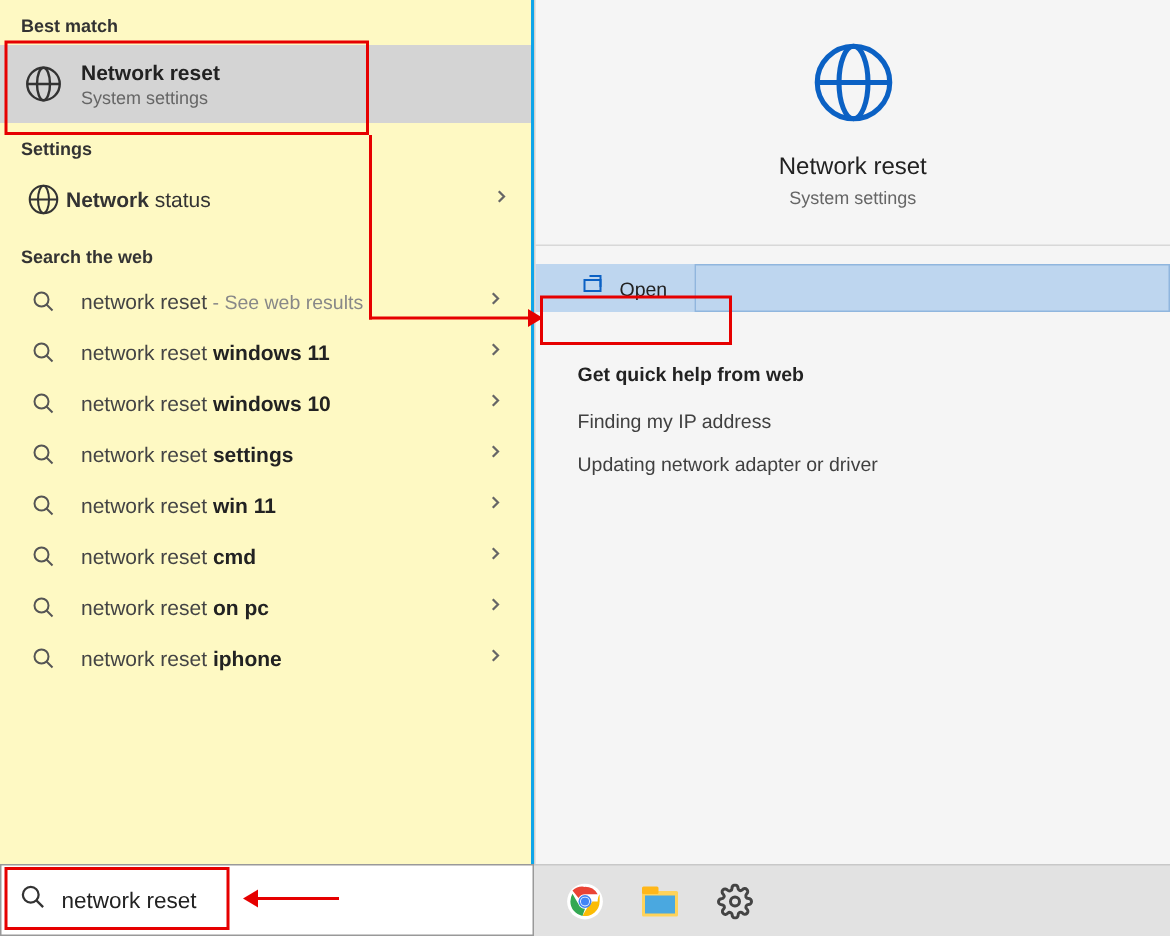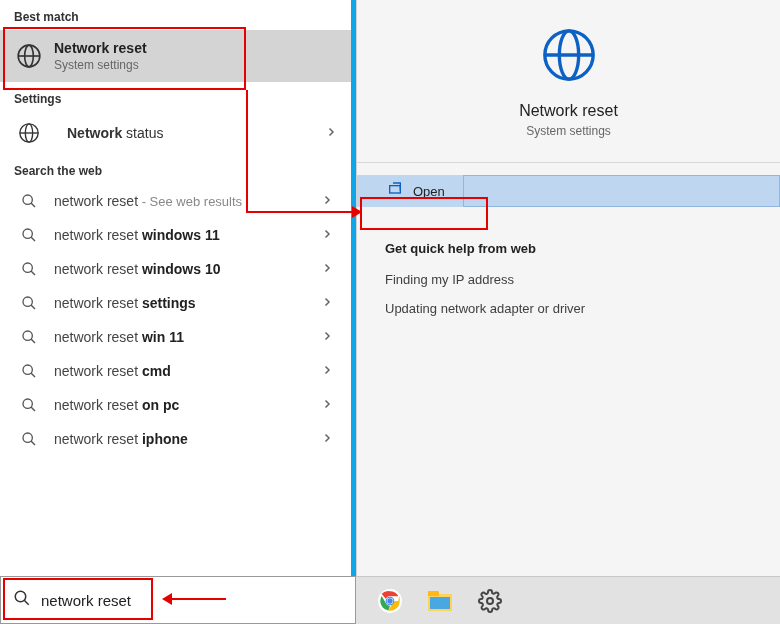--- a/index.html
+++ b/index.html
@@ -1,28 +1,28 @@
 <!DOCTYPE html>
 <html><head>
 <meta charset="utf-8">
 <style>
 * { margin: 0; padding: 0; box-sizing: border-box; font-family: "Segoe UI", Arial, sans-serif; }
 body { width: 780px; height: 624px; background: #e6e6e6; position: relative; overflow: hidden; }
 
-.search-panel { position: absolute; left: 0; top: 0; width: 356px; height: 624px; background: #ffffff; display: flex; flex-direction: column; border-right: 5px solid #0ea5e9; }
+.search-panel { position: absolute; left: 0; top: 0; width: 356px; height: 624px; background: #fef9c3; display: flex; flex-direction: column; border-right: 2px solid #0ea5e9; }
 .section-header { font-size: 12px; font-weight: 600; color: #333; padding: 10px 14px 6px; }
 .best-match-item { display: flex; align-items: center; padding: 10px 14px; background: #d4d4d4; cursor: pointer; }
 .best-match-item .icon-box { width: 30px; display: flex; justify-content: center; }
 .best-match-item .text-box { margin-left: 10px; }
 .best-match-title { font-size: 14px; font-weight: 600; color: #222; }
 .best-match-sub { font-size: 12px; color: #666; margin-top: 2px; }
 
 .settings-item { display: flex; align-items: center; padding: 10px 14px; cursor: pointer; }
 .settings-item .icon-box { width: 30px; display: flex; justify-content: center; }
-.settings-item .label { margin-left: 23px; font-size: 14px; color: #333; flex: 1; }
+.settings-item .label { margin-left: 0; font-size: 14px; color: #333; flex: 1; }
 .settings-item .chev { color: #666; }
 
 .web-item { display: flex; align-items: center; padding: 8px 14px; cursor: pointer; }
 .web-item .icon-box { width: 30px; display: flex; justify-content: center; color: #555; }
 .web-item .label { margin-left: 10px; font-size: 14px; color: #333; flex: 1; }
 .web-item .label .pre { color: #444; }
 .web-item .label .bold { font-weight: 600; color: #222; }
 .web-item .label .gray { color: #888; font-size: 13px; }
 .web-item .chev { color: #666; padding-right: 4px; }
 

